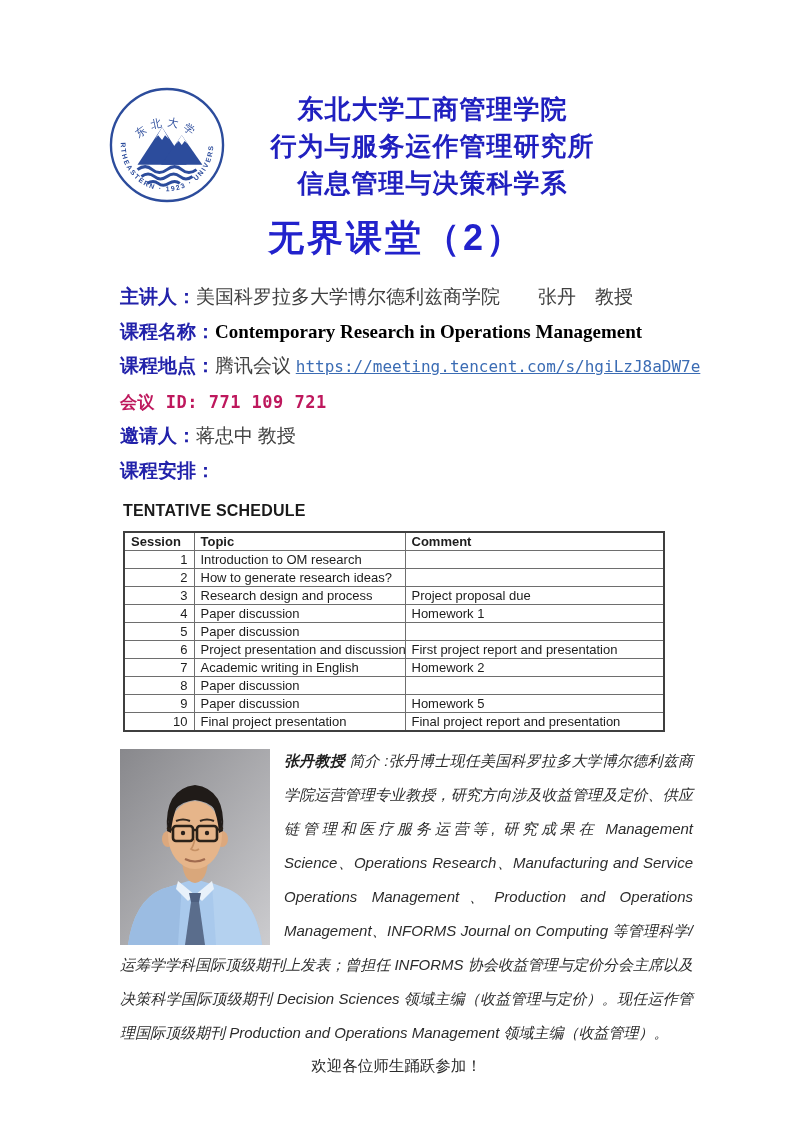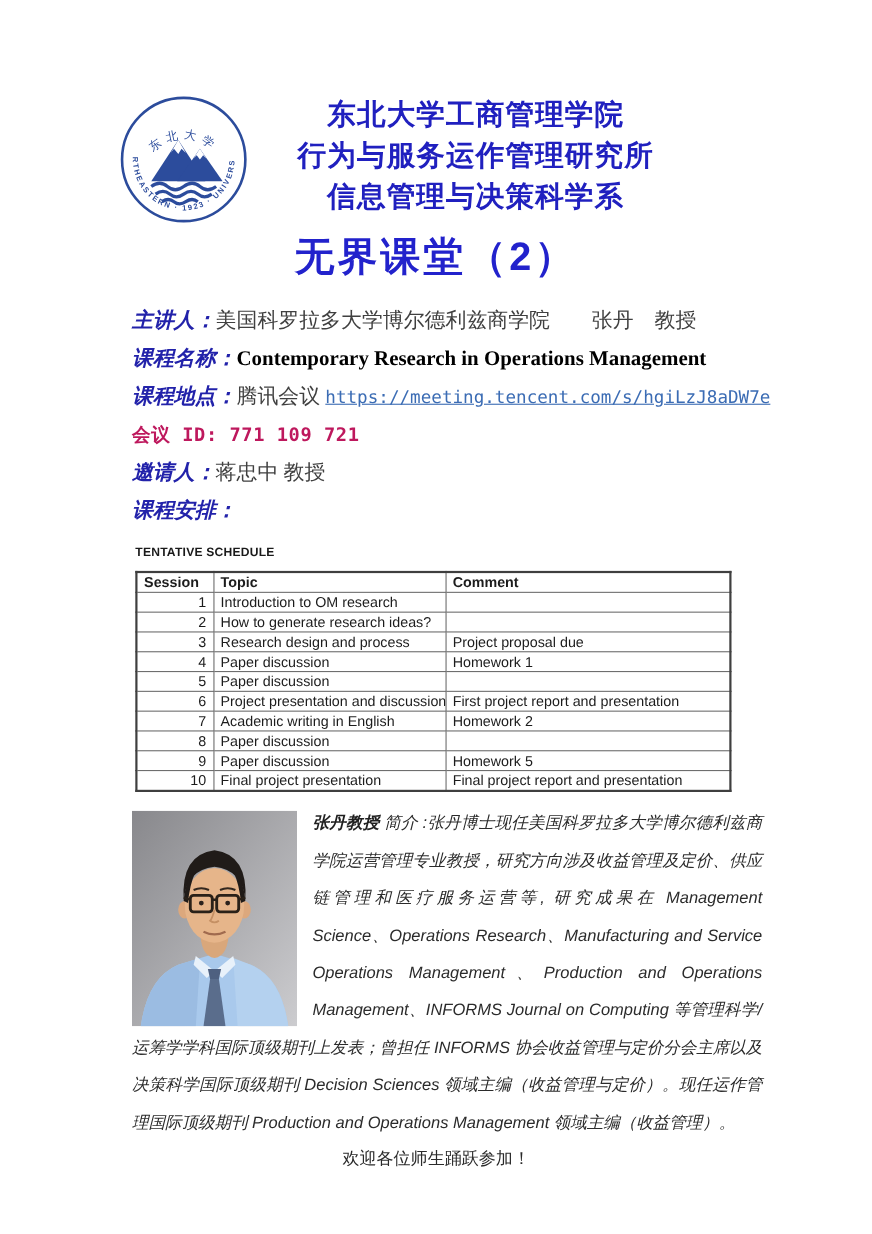--- a/index.html
+++ b/index.html
@@ -2,41 +2,41 @@
 <html><head>
 <meta charset="utf-8">
 <style>
   * { margin:0; padding:0; box-sizing:border-box; }
   html,body { background:#ffffff; }
   body { width:793px; height:1122px; font-family:"Liberation Sans", sans-serif; color:#1a1a1a; }
   .page { position:relative; width:793px; height:1122px; background:#fff; overflow:hidden; }
 
   .logo { position:absolute; left:108px; top:86px; width:118px; height:118px; }
 
-  .org-block { padding-top:86px; padding-left:72px; text-align:center; }
+  .org-block { padding-top:45px; padding-left:72px; text-align:center;margin-top:46px; }
   .org-line { font-size:26px; font-weight:700; color:#2020bf; line-height:37px;
               font-family:"Liberation Sans", sans-serif; letter-spacing:1px; }
 
   .doc-title { margin-top:14px; text-align:center; font-size:36px; font-weight:700;
                color:#2222cc; letter-spacing:3px; line-height:44px; }
 
   .info { margin:20px 95px 0 120px; }
   .info-line { font-size:19px; line-height:34.5px; white-space:nowrap;
                font-family:"Liberation Serif", serif; }
-  .lbl { color:#2222aa; font-weight:700;font-style:italic; }
+  .lbl { color:#2222aa; font-weight:700; }
   .val-cn { color:#404040; }
   .val-en-bold { font-family:"Liberation Serif", serif; font-weight:700; color:#000; }
   .val-red { color:#e00000; font-weight:700; }
   .meeting-link { font-family:"DejaVu Sans Mono", monospace; font-size:16px;
                   color:#3b6cb4; text-decoration:underline; }
   .meeting-id { font-family:"DejaVu Sans Mono", monospace; font-size:17px;
                 font-weight:700; color:#be185d; letter-spacing:0.5px; }
 
   .sched { margin:14px 95px 0 123px; }
-  .sched-heading { font-size:11px; font-weight:700; color:#1a1a1a; letter-spacing:0.2px; }
+  .sched-heading { font-size:16px; font-weight:700; color:#1a1a1a; letter-spacing:0.2px; }
   .sched-note { font-size:13.5px; color:#1a1a1a; margin-top:5px; }
 
   table.schedule { margin-top:11px; border-collapse:collapse; width:540px; table-layout:fixed;
                    border:2px solid #3f3f3f; }
   table.schedule col.c1 { width:70px; } table.schedule col.c2 { width:211px; } table.schedule col.c3 { width:259px; }
   table.schedule th, table.schedule td { border:1px solid #6e6e6e; font-size:13px;
       padding:1px 6px; height:17px; line-height:15px; color:#1c1c1c; overflow:hidden; white-space:nowrap; }
   table.schedule th { text-align:left; font-weight:700; }
   td.sess { text-align:right; padding-right:9px; }
 

